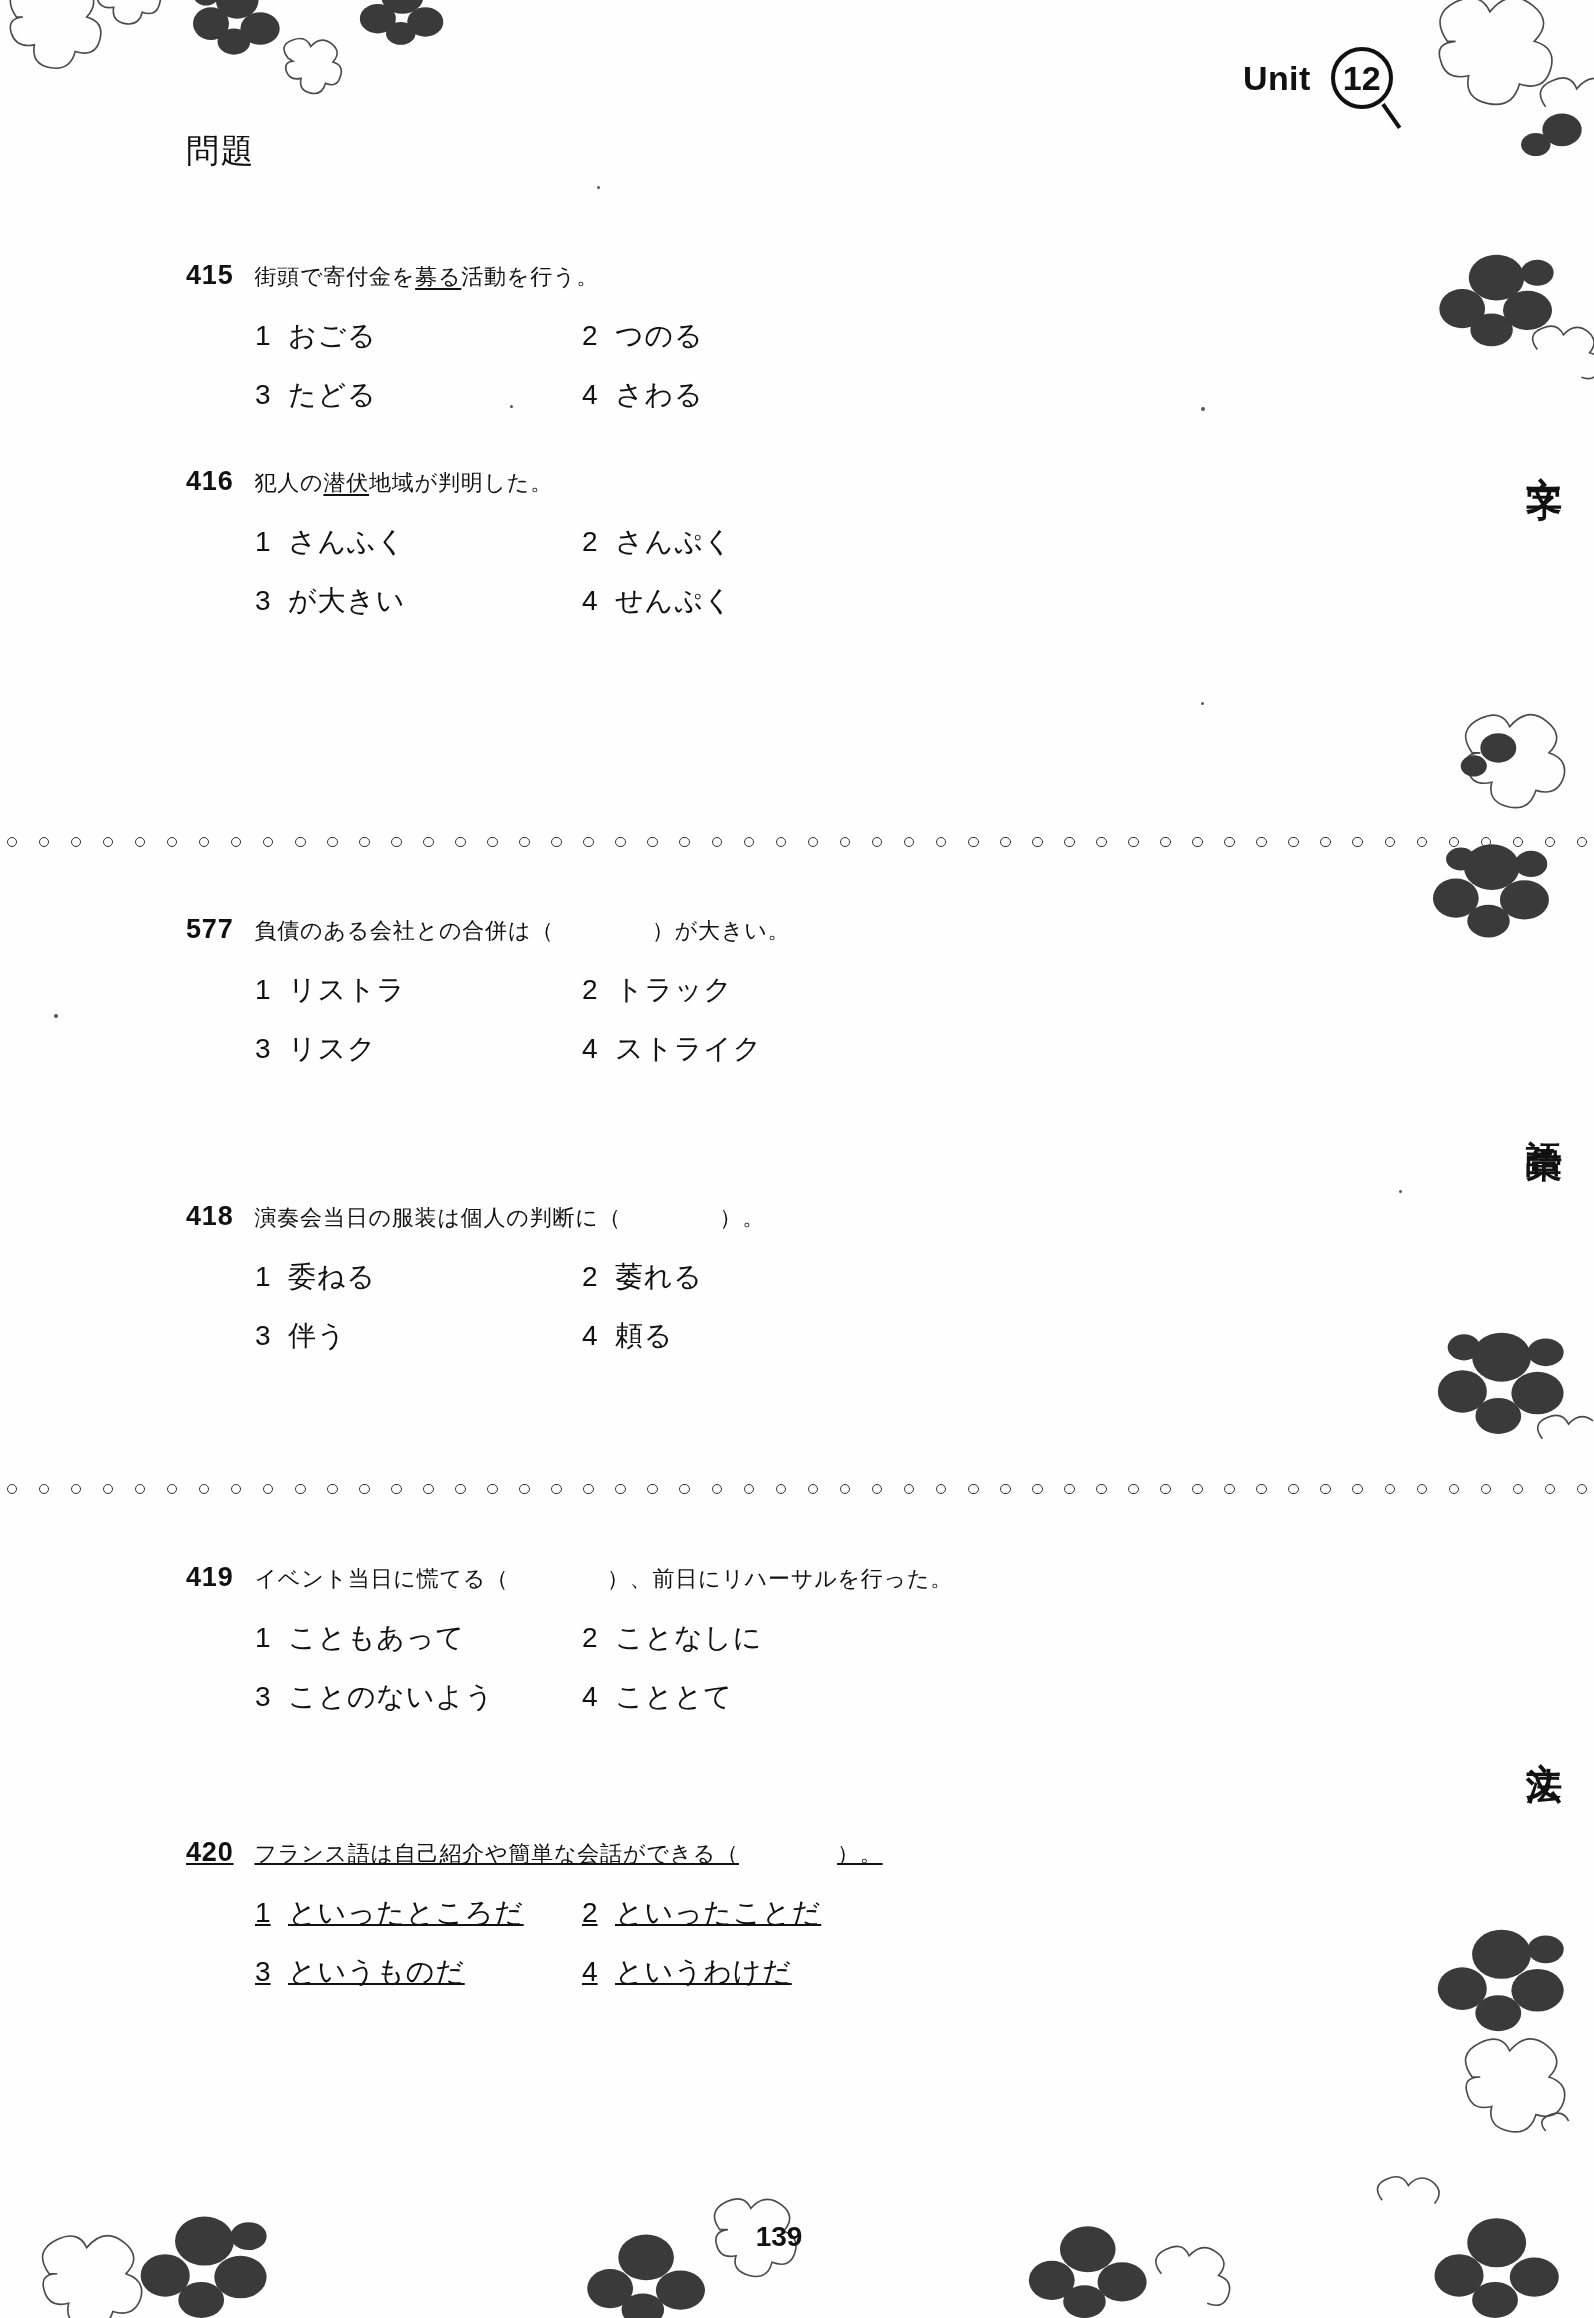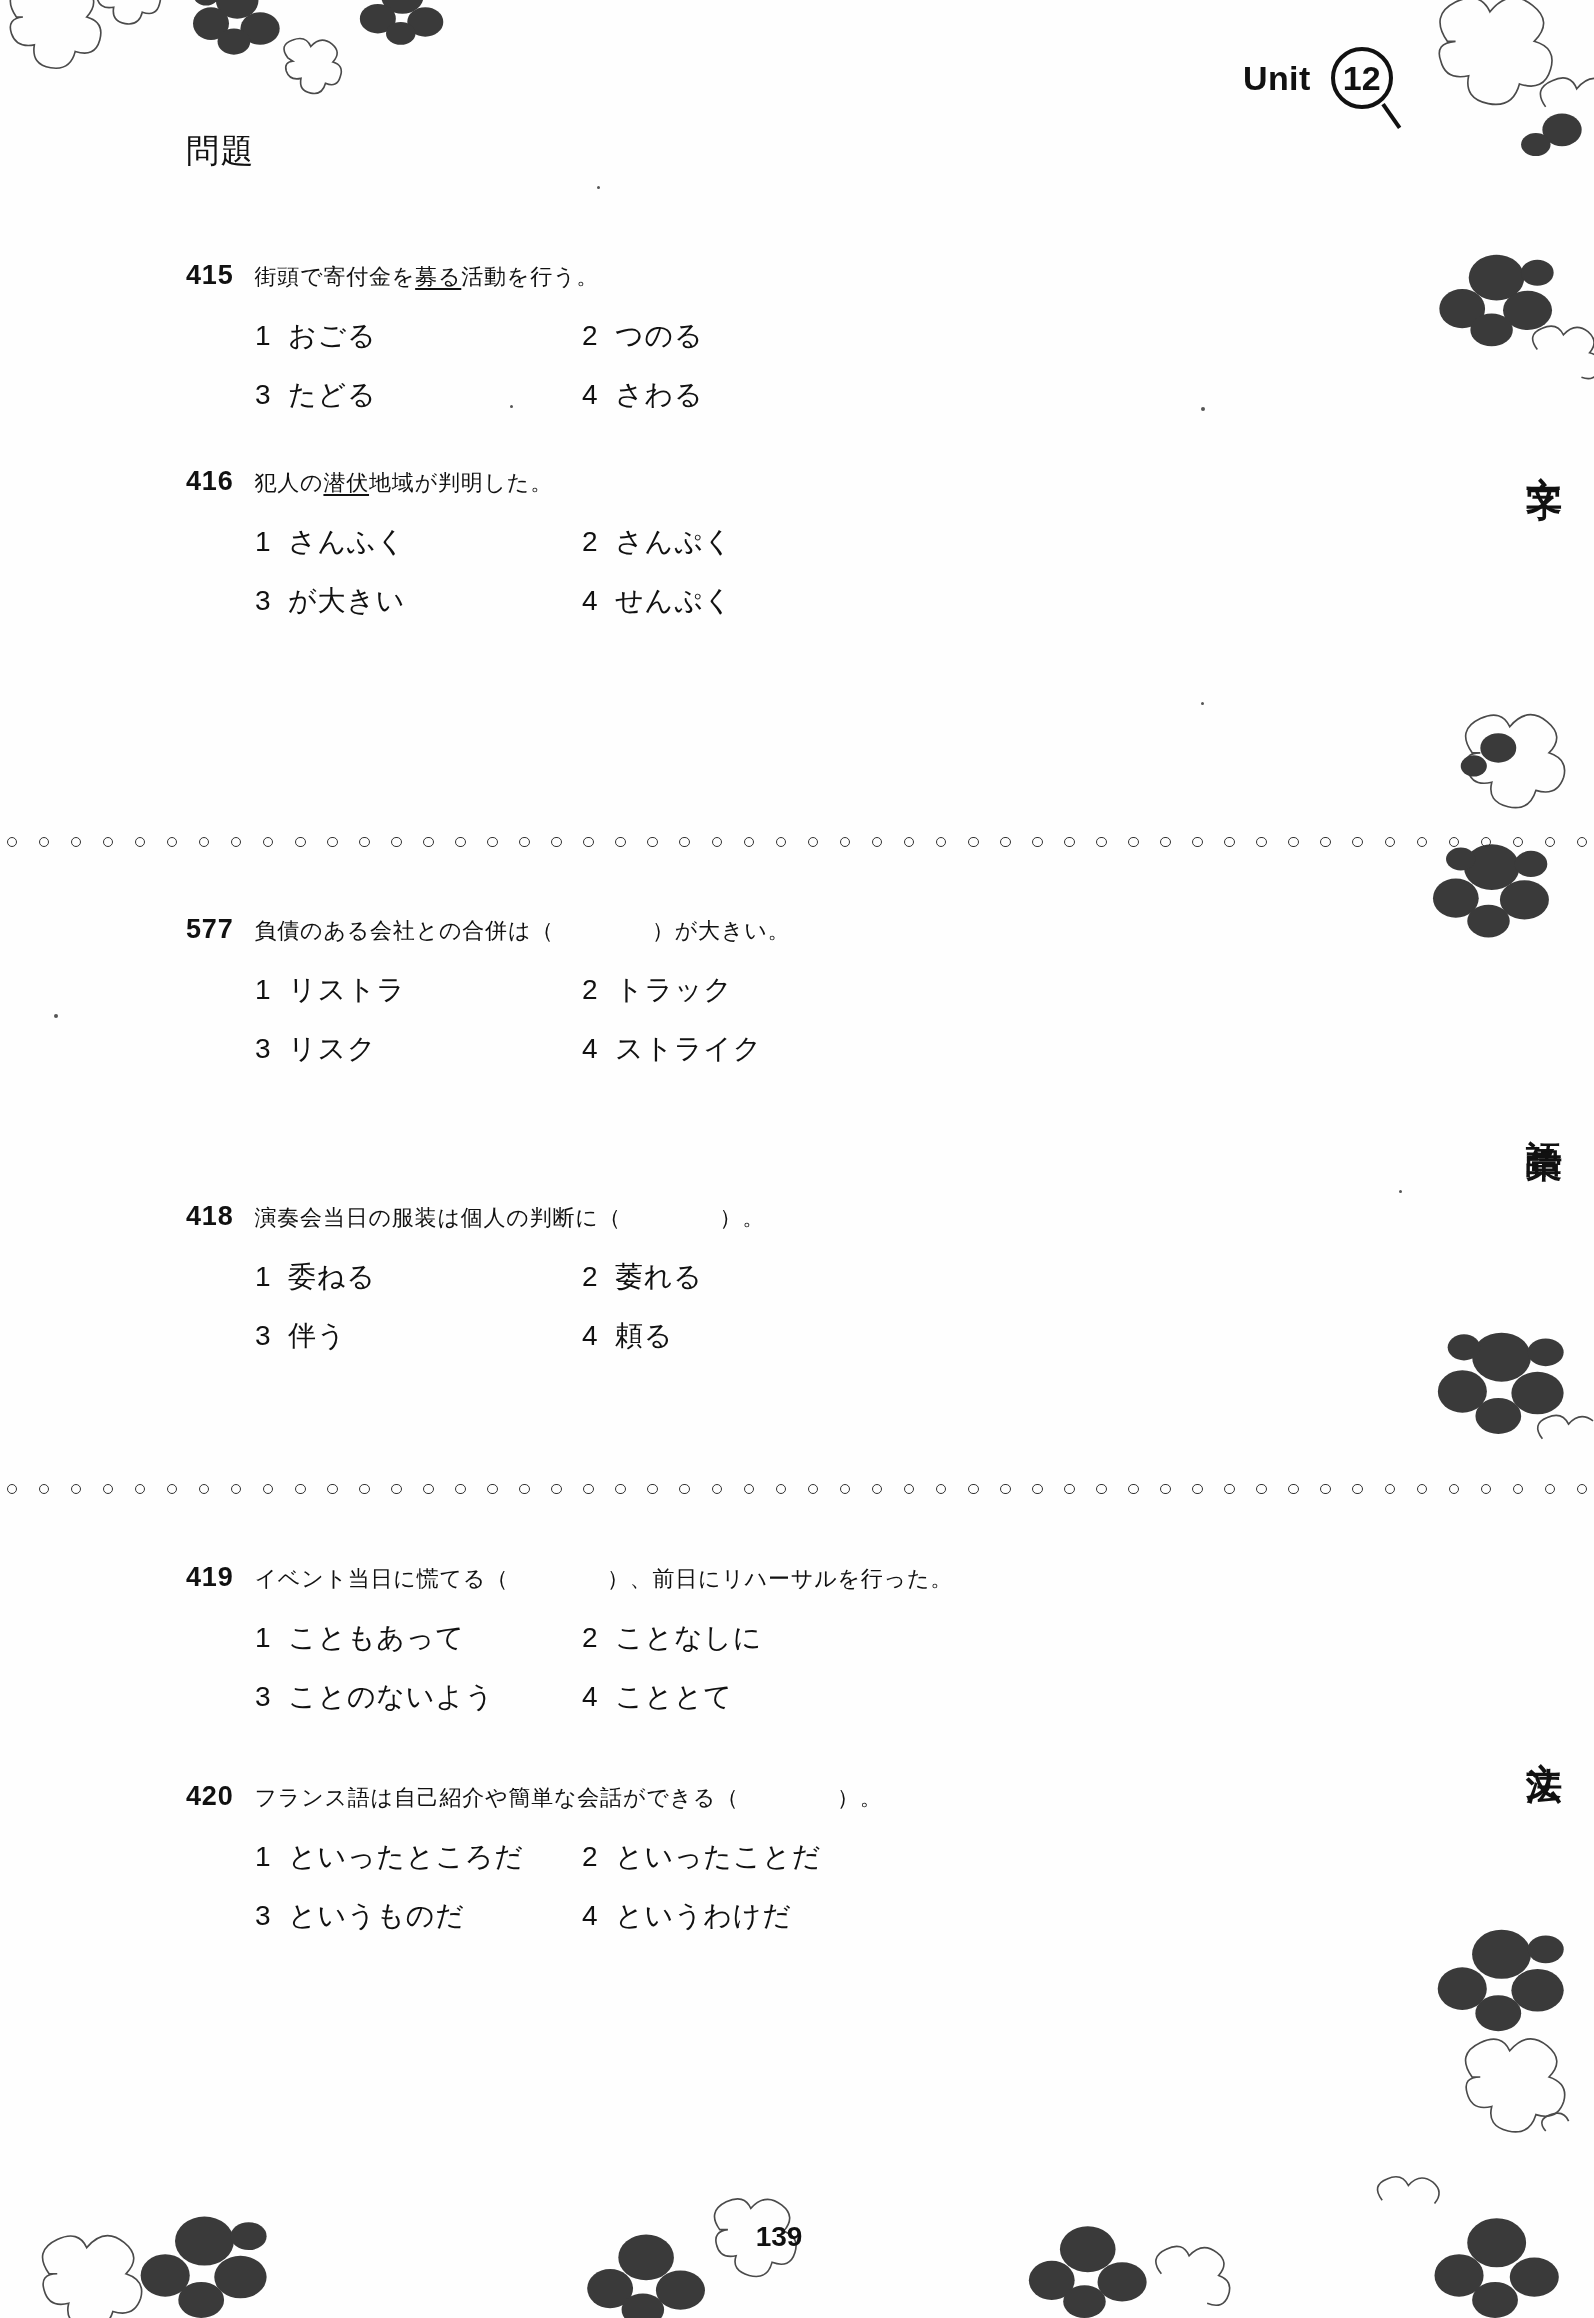--- a/index.html
+++ b/index.html
@@ -568,21 +568,21 @@
           <span class="opt-num">3</span>
           <span class="opt-text">ことのないよう</span>
         </div>
       <div class="opt">
           <span class="opt-num">4</span>
           <span class="opt-text">こととて</span>
         </div>
     </div>
   </div>
 
-  <div class="q" style="top:1781px;">
+  <div class="q" style="top:1837px;text-decoration:underline;">
     <div class="q-stem">
       <span class="q-num">420</span>
       <span class="q-text">
         <span>フランス語は自己紹介や簡単な会話ができる（</span><span class="blank"></span><span>）。</span>
       </span>
     </div>
     <div class="q-options">
       <div class="opt">
           <span class="opt-num">1</span>
           <span class="opt-text">といったところだ</span>

